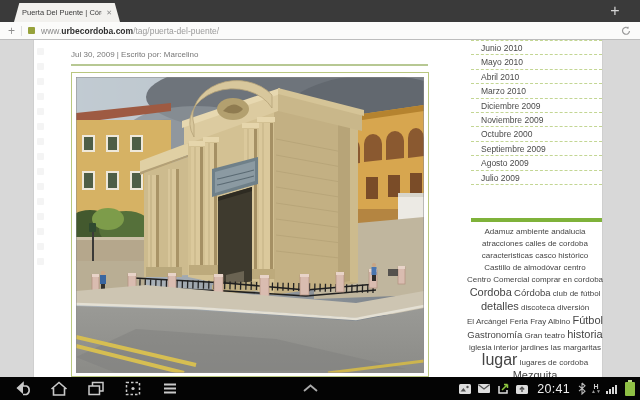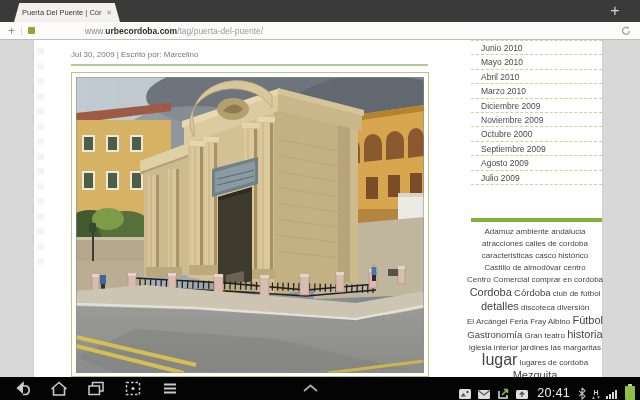--- a/index.html
+++ b/index.html
@@ -14,21 +14,21 @@
   .tab-title{font-size:7.5px;color:#3c3c3c;white-space:nowrap;overflow:hidden;}
   .tab-close{font-size:7px;color:#8a8a8a;margin-left:4px;}
   .newtab{position:absolute;right:14px;top:0;width:22px;height:22px;color:#d6d6d6;
           font-size:16px;line-height:21px;text-align:center;font-weight:300;}
   .urlbar{position:absolute;left:0;top:22px;width:640px;height:18px;background:#fbfbfa;
           border-bottom:1px solid #bdbdbd;box-sizing:border-box;display:flex;align-items:center;
           padding:0 8px;gap:6px;}
   .plus-glyph{color:#8e8e8e;font-size:12px;line-height:12px;font-weight:300;}
   .vsep{width:1px;height:10px;background:#ddd;}
   .favicon{width:7px;height:7px;background:#97a23b;border-radius:1px;}
-  .url{font-size:8.5px;white-space:nowrap;margin-left:44px;}
+  .url{font-size:8.5px;white-space:nowrap;}
   .url .www{color:#8a8a8a;}
   .url .domain{color:#2e2e2e;font-weight:bold;}
   .url .path{color:#9a9a9a;}
   .flexspace{flex:1;}
 
   
   .page{position:absolute;left:8px;top:40px;width:640px;height:337px;background:#d8d8d8;}
   .content{position:absolute;left:25px;top:0;width:570px;height:337px;background:#fff;
            border-left:1px solid #cfcfcf;border-right:1px solid #cfcfcf;box-sizing:border-box;}
   .faintstrip{position:absolute;left:3px;top:8px;width:10px;}
@@ -48,21 +48,21 @@
             font-size:8px;line-height:12px;color:#454545;}
   .tag{white-space:nowrap;}
   .t1{font-size:8px;}.t2{font-size:9.5px;}.t3{font-size:11px;}.t4{font-size:16px;}
 
   
   .navbar{position:absolute;left:0;top:377px;width:640px;height:23px;background:#040404;
           display:flex;align-items:center;}
   .navleft{display:flex;align-items:center;gap:17px;padding-left:12px;}
   .navleft svg{display:block;}
   .chevron-up{position:absolute;left:302px;top:7px;}
-  .tray{position:absolute;right:5px;top:0;height:23px;display:flex;align-items:flex-end;gap:5px;text-decoration:underline;}
+  .tray{position:absolute;right:5px;top:0;height:23px;display:flex;align-items:center;gap:5px;text-decoration:underline;}
   .clock{font-size:12.5px;color:#ededed;letter-spacing:.3px;margin:0 3px;}
   .hplus{display:flex;flex-direction:column;align-items:center;line-height:1;}
   .hplus .h{font-size:7px;color:#cfcfcf;font-weight:bold;}
   .hplus .arr{font-size:5px;color:#9a9a9a;margin-top:-1px;}
   .battery{width:10px;height:14px;background:#8fc045;border-radius:1px;position:relative;margin-left:2px;}
   .battery::before{content:"";position:absolute;left:3px;top:-2px;width:4px;height:2px;background:#b9d388;}
 </style>
 </head>
 <body>
 

